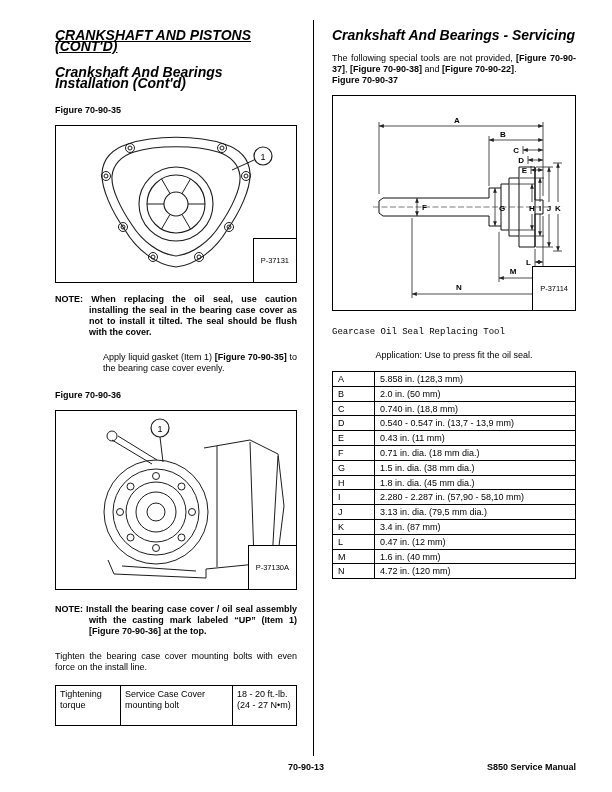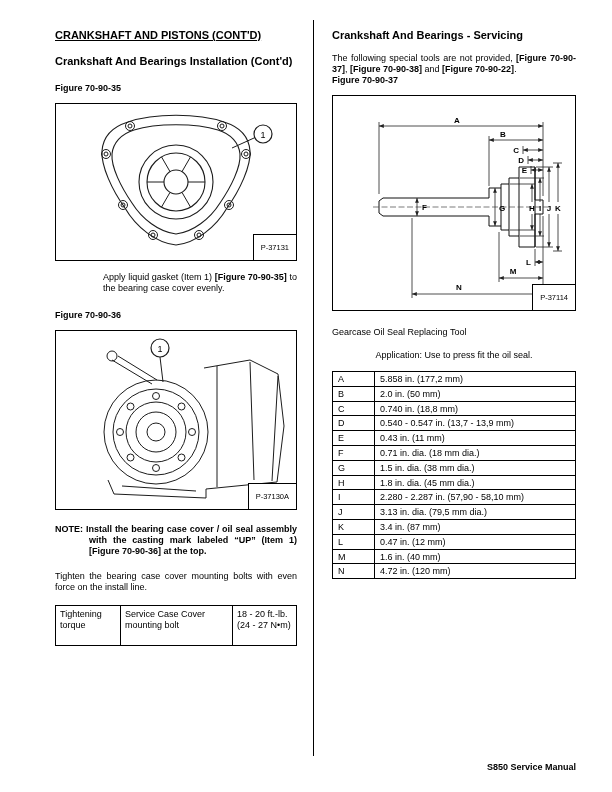--- a/index.html
+++ b/index.html
@@ -3,46 +3,46 @@
 <meta charset="utf-8">
 <style>
   * { margin:0; padding:0; box-sizing:border-box; }
   html,body { width:612px; height:792px; background:#fff; }
   body { font-family:"Liberation Sans", sans-serif; font-size:9px; color:#000; position:relative; }
   .page { position:absolute; inset:0; background:#fff; overflow:hidden; }
   .divider { position:absolute; left:313px; top:20px; width:1px; height:736px; background:#000; }
   .col { position:absolute; top:30px; }
   .col.left { left:55px; width:242px; }
   .col.right { left:332px; width:244px; }
-  .h { font-size:11px; font-weight:bold; line-height:11px; }
+  .h { font-size:14px; font-weight:bold; line-height:11px;font-style:italic; }
   .underline { text-decoration:underline; }
   p { line-height:11px; text-align:justify; }
   .b { font-weight:bold; }
   .fig-caption { font-weight:bold; line-height:11px; margin-bottom:9px; }
   .fig-box { position:relative; border:1px solid #000; width:100%; background:#fff; }
   .fig-box svg { display:block; width:100%; height:100%; }
-  .photo-id { position:absolute; right:0; bottom:0; border:1px solid #000; border-right:0; border-bottom:0; font-size:7.5px; line-height:9px; padding:8px 7px; background:#fff; }
+  .photo-id { position:absolute; right:0; bottom:0; border:1px solid #000; border-right:0; border-bottom:0; font-size:7.5px; line-height:9px; padding:17px 7px; background:#fff; }
   .note { font-weight:bold; padding-left:34px; text-indent:-34px; }
   table { border-collapse:collapse; width:100%; }
   td { border:1px solid #000; vertical-align:top; padding:3px 4px; line-height:11px; font-size:9px; }
   .l-h1 { margin-bottom:15px; }
   .l-h2 { margin-bottom:16px; }
   .fig1 { height:158px; margin-bottom:11px; }
   .note1 { margin-bottom:14px; }
   .p-gasket { margin-bottom:16px;margin-left:48px; }
   .fig2 { height:180px; margin-bottom:14px; }
   .note2 { margin-bottom:14px; }
   .p-tighten { margin-bottom:12px; }
   .torque-table td { height:40px; }
   .torque-table td:nth-child(1){ width:65px; }
   .torque-table td:nth-child(2){ width:112px; }
   .r-h1 { margin-bottom:12px; }
   .p-tools { }
   .fig3 { height:216px; margin-bottom:16px; }
-  .tool-name { margin-bottom:12px; text-align:left; }
+  .tool-name { margin-bottom:12px; text-align:left;font-family:Liberation Mono, monospace; }
   .application { margin-bottom:10px; text-align:center; }
   .dim-table td { padding:2px 5px 1px 5px; line-height:10.8px; }
   .dim-table td.k { width:42px; }
   .footer { position:absolute; top:762px; left:0; width:612px; height:14px; font-weight:bold; }
   .footer-center { position:absolute; left:0; right:0; text-align:center; }
   .footer-right { position:absolute; right:36px; }
   svg text { font-family:"Liberation Sans", sans-serif; }
 </style>
 </head>
 <body>
@@ -92,20 +92,21 @@
         </g>
         <g>
           <line x1="198" y1="34" x2="176" y2="44" stroke="#1c1c1c" stroke-width="1"></line>
           <circle cx="207" cy="30" r="9" fill="#fff" stroke="#1c1c1c" stroke-width="1.2"></circle>
           <text x="207" y="33.5" text-anchor="middle" font-size="9" fill="#000">1</text>
         </g>
       </svg>
       <span class="photo-id">P-37131</span>
     </div>
 
+    <p class="note note1"><span>NOTE:</span> <span>When replacing the oil seal, use caution installing the seal in the bearing case cover as not to install it tilted. The seal should be flush with the cover.</span></p>
 
     <p class="p-gasket"><span>Apply liquid gasket (Item 1) </span><span class="b">[Figure 70-90-35]</span><span> to the bearing case cover evenly.</span></p>
 
     <div class="fig-caption">Figure 70-90-36</div>
     <div class="fig-box fig2">
       <svg viewBox="0 0 240 176">
         <g fill="none" stroke="#1c1c1c" stroke-width="1">
           <g>
             <path d="M148 36 L194 28 L222 42 L228 94 L221 150 L150 157"></path>
             <line x1="161" y1="34" x2="161" y2="155"></line>
@@ -240,21 +241,21 @@
       <span class="photo-id">P-37114</span>
     </div>
 
     <p class="tool-name">Gearcase Oil Seal Replacing Tool</p>
     <p class="application">Application: Use to press fit the oil seal.</p>
 
     <table class="dim-table">
       <tbody>
         <tr>
             <td class="k">A</td>
-            <td>5.858 in. (177,2 mm)</td>
+            <td>5.858 in. (128,3 mm)</td>
           </tr>
         <tr>
             <td class="k">B</td>
             <td>2.0 in. (50 mm)</td>
           </tr>
         <tr>
             <td class="k">C</td>
             <td>0.740 in. (18,8 mm)</td>
           </tr>
         <tr>
@@ -299,15 +300,16 @@
           </tr>
         <tr>
             <td class="k">N</td>
             <td>4.72 in. (120 mm)</td>
           </tr>
       </tbody>
     </table>
   </div>
 
   <div class="footer">
+    <span class="footer-center">70-90-13</span>
     <span class="footer-right">S850 Service Manual</span>
   </div>
 </div>
 
 </body></html>

